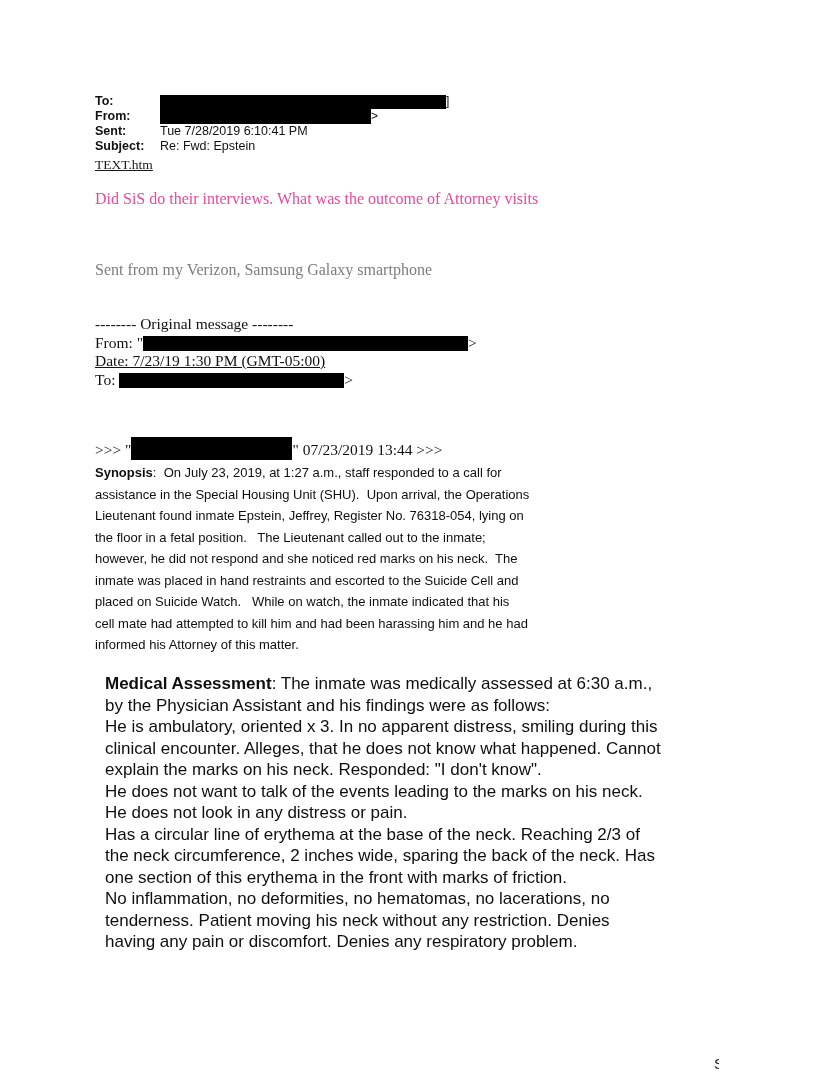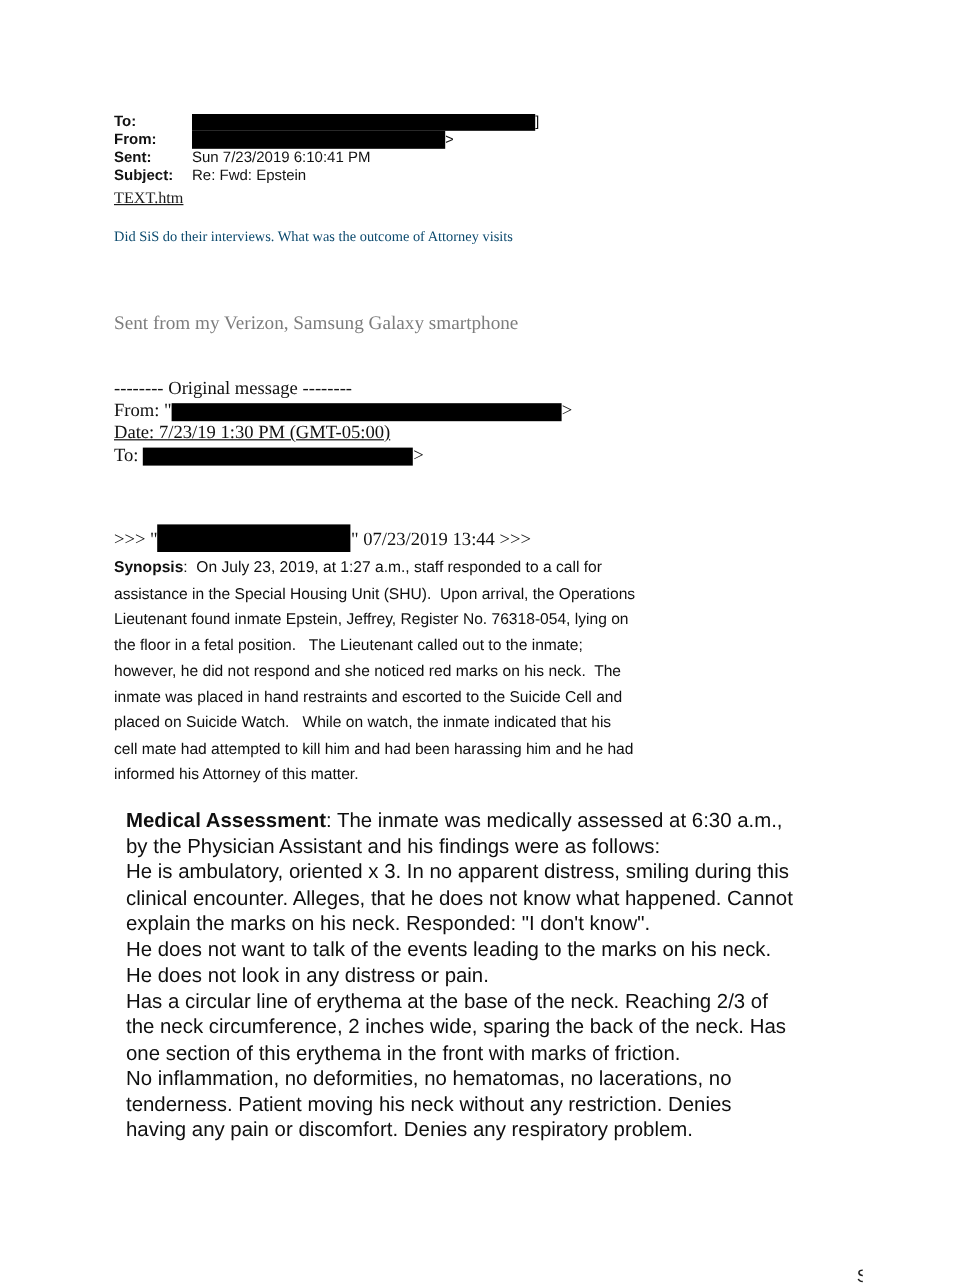--- a/index.html
+++ b/index.html
@@ -28,21 +28,21 @@
   #attachment-link {
     font-family: "Liberation Serif", serif;
     font-size: 13.5px; color: #1a1a1a;
     text-decoration: underline; margin-top: 3px; display: inline-block;
   }
 
   
   #message-body {
     position: absolute; left: 95px; top: 190px;
     font-family: "Liberation Serif", serif;
-    font-size: 12px; color: #0c4a6e;
+    font-size: 16px; color: #ec4899;
   }
   #signature {
     position: absolute; left: 95px; top: 261px;
     font-family: "Liberation Serif", serif;
     font-size: 16px; color: #7d7d7d;
   }
 
   
   #original-message {
     position: absolute; left: 95px; top: 315px;
@@ -102,21 +102,21 @@
       <span class="redact" id="redact-to"></span>
         <span class="hdr-suffix">]</span>
     </div>
     <div class="hdr-row">
       <span class="hdr-label">From:</span>
       <span class="redact" id="redact-from"></span>
         <span class="hdr-suffix">&gt;</span>
     </div>
     <div class="hdr-row">
       <span class="hdr-label">Sent:</span>
-      <span>Sun 7/23/2019 6:10:41 PM</span>
+      <span>Tue 7/28/2019 6:10:41 PM</span>
     </div>
     <div class="hdr-row">
       <span class="hdr-label">Subject:</span>
       <span>Re: Fwd: Epstein</span>
     </div>
     <a id="attachment-link" href="#">TEXT.htm</a>
   </div>
 
   <div id="message-body">Did SiS do their interviews. What was the outcome of Attorney visits</div>
 

